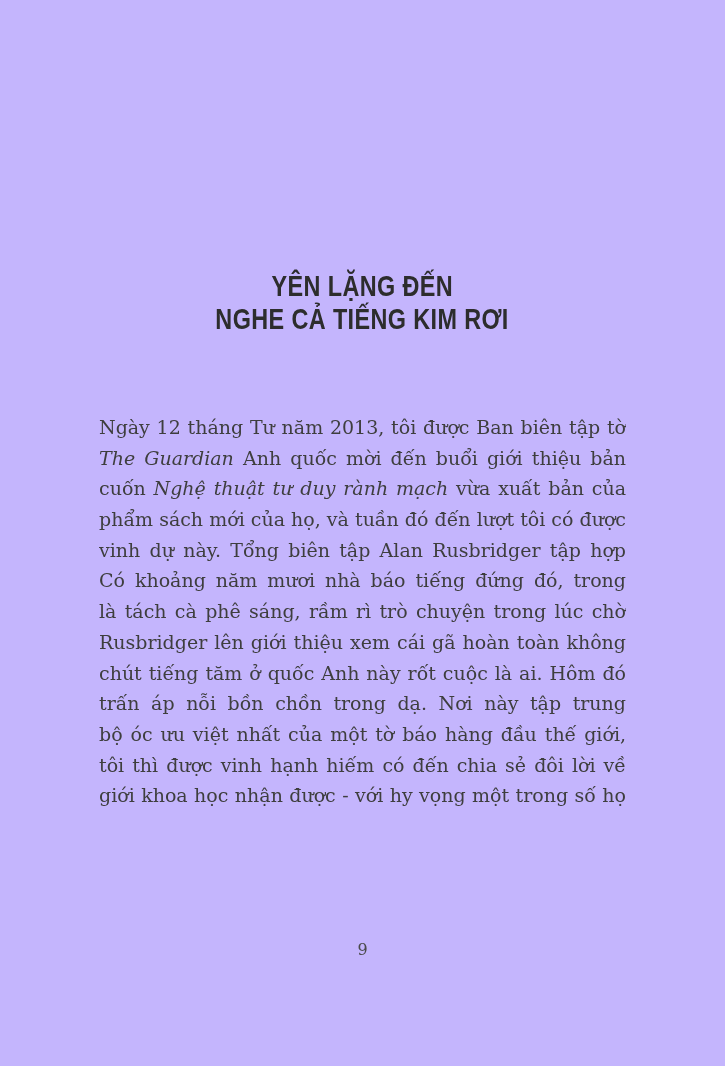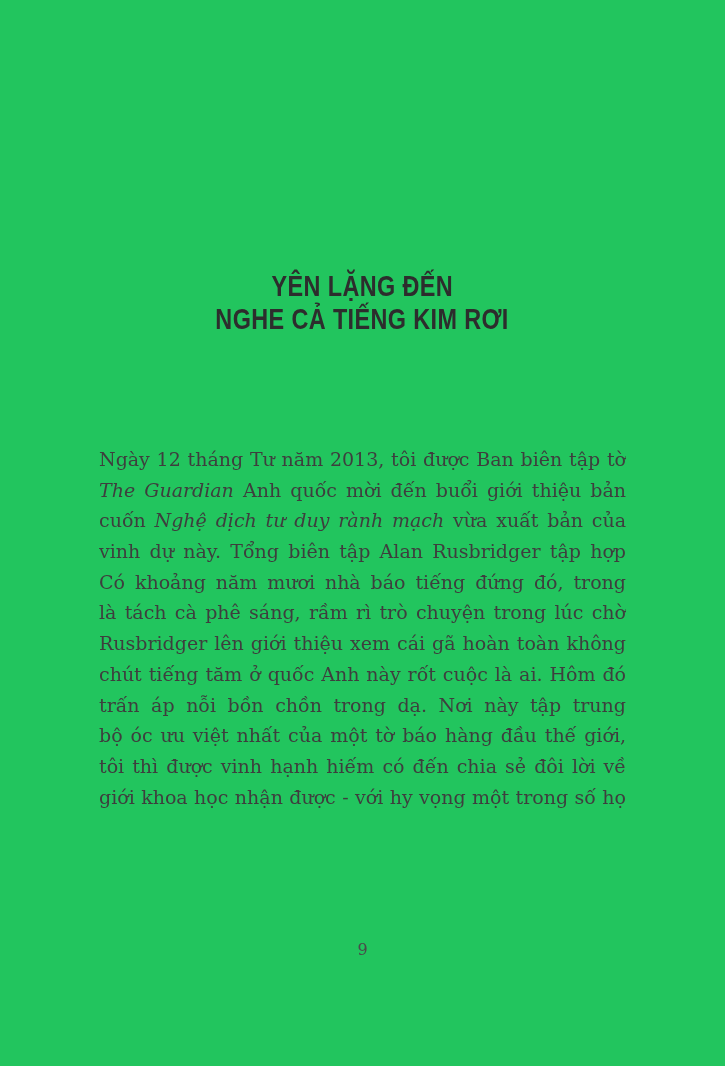--- a/index.html
+++ b/index.html
@@ -4,21 +4,21 @@
 <style>
   html, body {
     margin: 0;
     padding: 0;
     background: #ffffff;
   }
   .page {
     position: relative;
     width: 725px;
     height: 1066px;
-    background: #22c55e;
+    background: #c4b5fd;
     overflow: hidden;
     font-family: "DejaVu Serif", serif;
   }
   .chapter-title {
     position: absolute;
     top: 249px;
     left: 0;
     width: 100%;
     text-align: center;
     font-family: "Liberation Sans", sans-serif;
@@ -29,21 +29,21 @@
     letter-spacing: 0.5px;
   }
   .chapter-title .title-line {
     display: inline-block;
     transform: scaleX(0.78);
     transform-origin: 50% 50%;
     white-space: nowrap;
   }
   .body-text {
     position: absolute;
-    top: 444px;
+    top: 412px;
     left: 99px;
     width: 527px;
     color: #3e3e3e;
     font-size: 19px;
   }
   .body-line {
     height: 30.7px;
     line-height: 30.7px;
     text-align: justify;
     text-align-last: justify;
@@ -69,21 +69,22 @@
 <div class="page">
 
   <h1 class="chapter-title">
     <span class="title-line">YÊN LẶNG ĐẾN</span><br>
     <span class="title-line">NGHE CẢ TIẾNG KIM RƠI</span>
   </h1>
 
   <div class="body-text">
       <div class="body-line"><span class="seg-regular">Ngày 12 tháng Tư năm 2013, tôi được Ban biên tập tờ</span></div>
       <div class="body-line"><span class="seg-italic">The Guardian</span><span class="seg-regular"> Anh quốc mời đến buổi giới thiệu bản dịch</span></div>
-      <div class="body-line"><span class="seg-regular">cuốn </span><span class="seg-italic">Nghệ dịch tư duy rành mạch</span><span class="seg-regular"> vừa xuất bản của mình.</span></div>
+      <div class="body-line"><span class="seg-regular">cuốn </span><span class="seg-italic">Nghệ thuật tư duy rành mạch</span><span class="seg-regular"> vừa xuất bản của mình.</span></div>
+      <div class="body-line"><span class="seg-regular">phẩm sách mới của họ, và tuần đó đến lượt tôi có được</span></div>
       <div class="body-line"><span class="seg-regular">vinh dự này. Tổng biên tập Alan Rusbridger tập hợp Ban</span></div>
       <div class="body-line"><span class="seg-regular">Có khoảng năm mươi nhà báo tiếng đứng đó, trong tay</span></div>
       <div class="body-line"><span class="seg-regular">là tách cà phê sáng, rầm rì trò chuyện trong lúc chờ đợi</span></div>
       <div class="body-line"><span class="seg-regular">Rusbridger lên giới thiệu xem cái gã hoàn toàn không</span></div>
       <div class="body-line"><span class="seg-regular">chút tiếng tăm ở quốc Anh này rốt cuộc là ai. Hôm đó</span></div>
       <div class="body-line"><span class="seg-regular">trấn áp nỗi bồn chồn trong dạ. Nơi này tập trung những</span></div>
       <div class="body-line"><span class="seg-regular">bộ óc ưu việt nhất của một tờ báo hàng đầu thế giới, còn</span></div>
       <div class="body-line"><span class="seg-regular">tôi thì được vinh hạnh hiếm có đến chia sẻ đôi lời về thế</span></div>
       <div class="body-line"><span class="seg-regular">giới khoa học nhận được - với hy vọng một trong số họ</span></div>
     </div>

